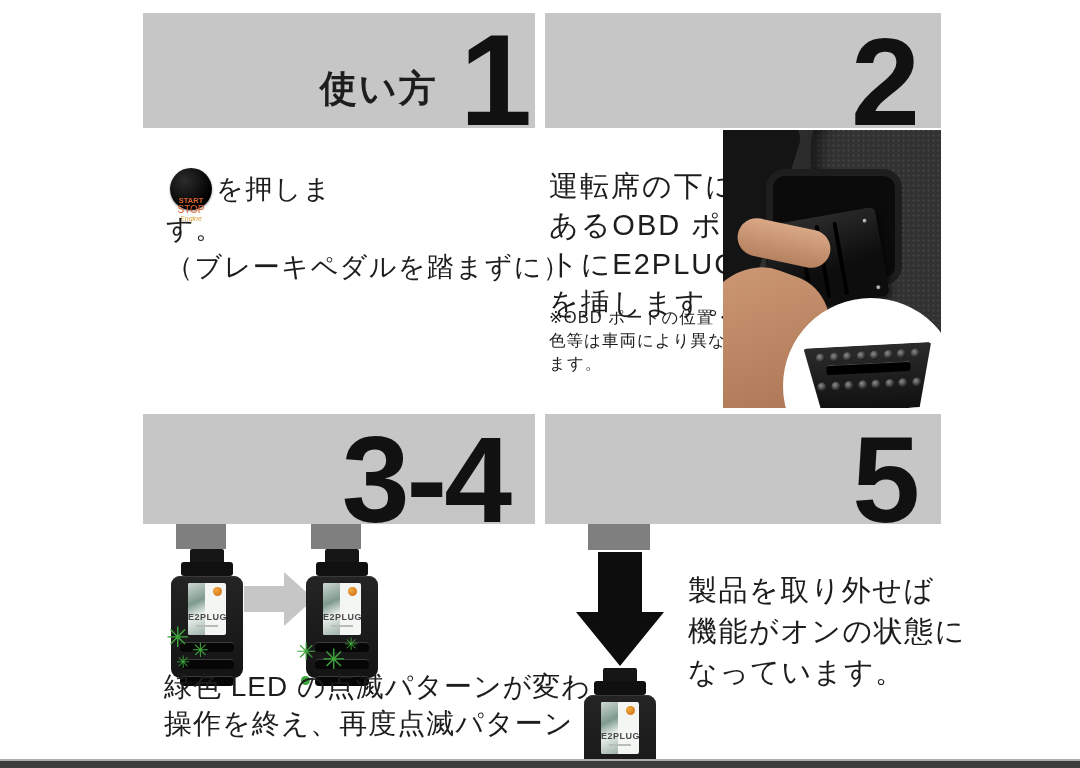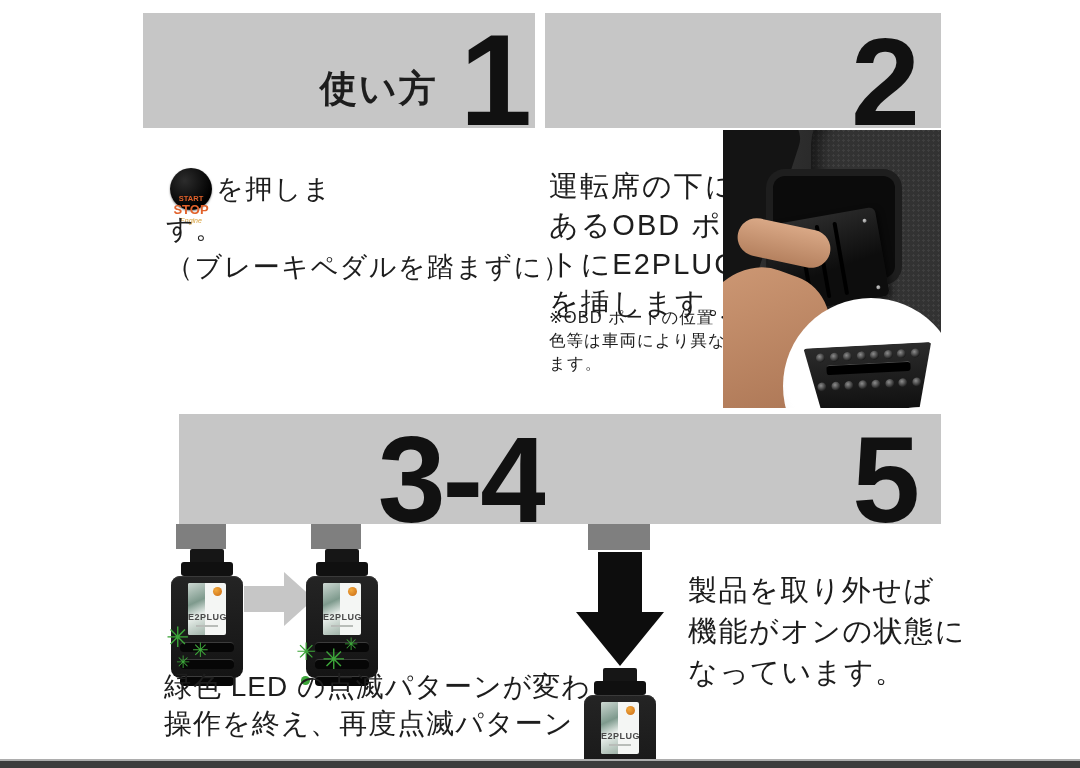--- a/index.html
+++ b/index.html
@@ -7,41 +7,41 @@
          font-family:"Liberation Sans","DejaVu Sans",sans-serif;color:#1d1d1d;}
 
   
   .hdr{position:absolute;background:#c6c6c6;display:flex;align-items:flex-end;justify-content:flex-end;gap:12px;}
   .hdr .num{font-weight:700;line-height:0.8;letter-spacing:-3px;color:#111;}
   #hdr1{left:143px;top:13px;width:392px;height:115px;}
   #hdr1 .title{font-size:37px;font-weight:700;margin:0 10px 14px 0;letter-spacing:2px;}
   #hdr1 .num{font-size:130px;margin:0 6px -4px 0;}
   #hdr2{left:545px;top:13px;width:396px;height:115px;}
   #hdr2 .num{font-size:124px;margin:0 24px -4px 0;}
-  #hdr34{left:143px;top:414px;width:392px;height:110px;margin-left:36px;}
+  #hdr34{left:143px;top:414px;width:392px;height:110px;}
   #hdr34 .num{font-size:122px;margin:0 26px -6px 0;}
   #hdr5{left:545px;top:414px;width:396px;height:110px;}
   #hdr5 .num{font-size:122px;margin:0 24px -6px 0;}
 
   
   .jp{position:absolute;color:#1d1d1d;}
   #step1-text{left:166px;top:168px;font-size:27px;line-height:38px;letter-spacing:1.5px;}
   #step1-text .l2{display:flex;align-items:center;}
   #step2-text{left:549px;top:167px;font-size:29px;line-height:39px;letter-spacing:2px;}
   #step2-note{left:549px;top:306px;font-size:16.5px;line-height:23px;letter-spacing:1px;}
   #step34-text{left:164px;top:668px;font-size:28px;line-height:37px;letter-spacing:1px;}
   #step5-text{left:688px;top:570px;font-size:29px;line-height:41px;letter-spacing:1.5px;}
 
   
   .ss-btn{display:inline-flex;flex-direction:column;align-items:center;justify-content:center;
           width:42px;height:42px;border-radius:50%;margin:0 4px;vertical-align:middle;
           background:radial-gradient(circle at 35% 30%, #2c2c2c, #000 70%);
           box-shadow:0 1px 2px rgba(0,0,0,.5);flex:0 0 auto;}
   .ss-btn .ss1{font-size:7.5px;font-weight:700;color:#e2622b;line-height:1.05;letter-spacing:0;margin-top:42px;}
-  .ss-btn .ss2{font-size:13px;font-weight:700;color:#e2622b;line-height:1.05;letter-spacing:0;}
+  .ss-btn .ss2{font-size:10px;font-weight:400;color:#e2622b;line-height:1.05;letter-spacing:0;}
   .ss-btn .ss3{font-size:7px;font-style:italic;color:#d9a13b;line-height:1.2;letter-spacing:0;}
 
   
   #photo{position:absolute;left:723px;top:130px;width:218px;height:278px;overflow:hidden;
          background:linear-gradient(100deg,#3a3a3a,#262626 45%,#303030);}
   .ph-seat{position:absolute;left:-34px;top:-24px;width:92px;height:175px;background:#141414;
            transform:rotate(18deg);border-radius:22px;}
   .ph-dash{position:absolute;right:-22px;top:-32px;width:152px;height:335px;
            background-color:#323232;background-image:radial-gradient(#3f3f3f 1px, transparent 1.3px);
            background-size:5px 5px;border-radius:46px 0 0 70px;

